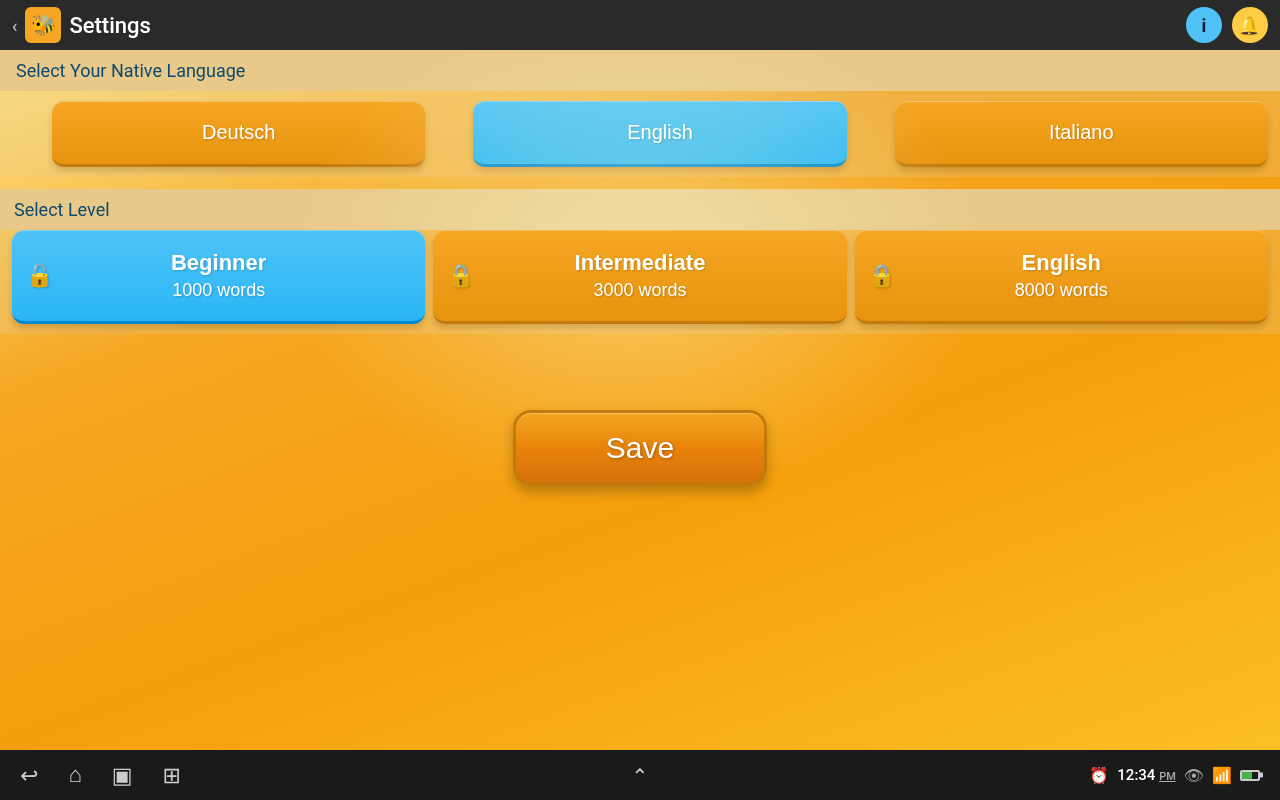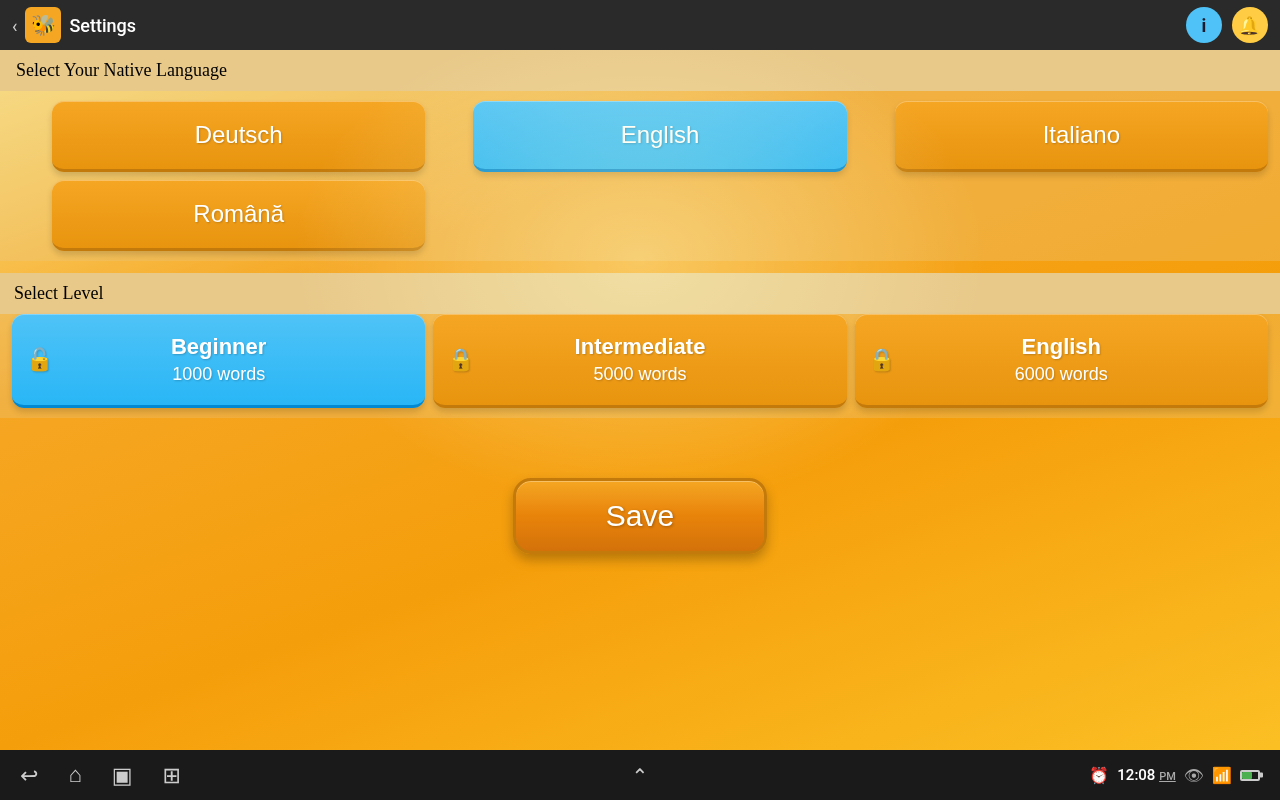--- a/index.html
+++ b/index.html
@@ -35,21 +35,21 @@
       height: 36px;
       border-radius: 6px;
       background: #f5a623;
       display: flex;
       align-items: center;
       justify-content: center;
       font-size: 20px;
     }
     #topbar-title {
       color: white;
-      font-size: 18px;
+      font-size: 22px;
       font-weight: 500;
     }
     #topbar-right {
       display: flex;
       align-items: center;
       gap: 10px;
     }
     .info-icon-btn {
       background: #4fc3f7;
       color: white;
@@ -94,39 +94,38 @@
       height: 500px;
       background: radial-gradient(ellipse, rgba(255,255,200,0.4) 0%, transparent 70%);
       pointer-events: none;
     }
 
     
     .section-header {
       background: #e8c98a;
       padding: 10px 16px;
       font-size: 18px;
-      color: #000000;
+      color: #0c4a6e;
       font-weight: 400;
-      font-family: Liberation Serif, serif;
     }
 
     
     .lang-grid {
       display: grid;
       grid-template-columns: repeat(3, 1fr);
       gap: 8px;
       padding: 10px 12px;
       background: rgba(232, 201, 138, 0.3);
     }
 
     .lang-btn {
       border: none;
       border-radius: 12px;
       padding: 20px 10px;
-      font-size: 24px;
+      font-size: 20px;
       font-weight: 500;
       color: white;
       cursor: pointer;
       text-shadow: 1px 1px 2px rgba(0,0,0,0.2);
       box-shadow: 0 4px 6px rgba(0,0,0,0.15), inset 0 1px 0 rgba(255,255,255,0.3);
       margin-left: 40px;
     }
     .lang-btn.orange {
       background: linear-gradient(to bottom, #f5a623, #e8940f);
       border-bottom: 3px solid #c47a0a;
@@ -189,21 +188,21 @@
       font-size: 18px;
       font-weight: 400;
       text-align: center;
     }
 
     
     .save-area {
       display: flex;
       justify-content: center;
       align-items: center;
-      padding: 60px 0 40px 0;
+      padding: 76px 0 40px 0;
       position: relative;
       z-index: 2;
     }
 
     .save-btn {
       background: linear-gradient(to bottom, #f5a623 0%, #e8830a 50%, #d4720a 100%);
       border: 3px solid #c47a0a;
       border-radius: 18px;
       color: white;
       font-size: 30px;
@@ -312,41 +311,40 @@
 </div>
 
 <div id="main-content">
 
   <div class="section-header">Select Your Native Language</div>
 
   <div class="lang-grid">
     <button class="lang-btn orange">Deutsch</button>
     <button class="lang-btn blue">English</button>
     <button class="lang-btn orange">Italiano</button>
-    <button class="lang-btn orange">Română</button>
   </div>
 
   <div class="section-header" style="margin-top:12px;padding-left:14px;">Select Level</div>
 
   <div class="level-section">
     <div class="level-grid">
       <button class="level-btn blue">
         <span class="lock-icon">🔓</span>
         <span class="level-name">Beginner</span>
         <span class="level-words">1000 words</span>
       </button>
       <button class="level-btn orange">
         <span class="lock-icon">🔒</span>
         <span class="level-name">Intermediate</span>
-        <span class="level-words">5000 words</span>
+        <span class="level-words">3000 words</span>
       </button>
       <button class="level-btn orange">
         <span class="lock-icon">🔒</span>
         <span class="level-name">English</span>
-        <span class="level-words">6000 words</span>
+        <span class="level-words">8000 words</span>
       </button>
     </div>
   </div>
 
   <div class="save-area">
     <button class="save-btn">Save</button>
   </div>
 
 </div>
 
@@ -356,21 +354,21 @@
     <span class="bottom-nav-icon">⌂</span>
     <span class="bottom-nav-icon">▣</span>
     <span class="bottom-nav-icon">⊞</span>
   </div>
   <div class="bottom-nav-center">
     <span style="color:#ccc; font-size:20px;">⌃</span>
   </div>
   <div class="bottom-nav-right">
     <span style="font-size:16px; color:#aaa;">⏰</span>
     <span class="time-display">
-      <span>12:08</span>
+      <span>12:34</span>
       <span class="ampm">PM</span>
     </span>
     <span style="font-size:16px; color:#aaa;">👁</span>
     <span class="wifi-icon">📶</span>
     <div class="battery-icon">
       <div class="battery-fill"></div>
     </div>
   </div>
 </div>
 

